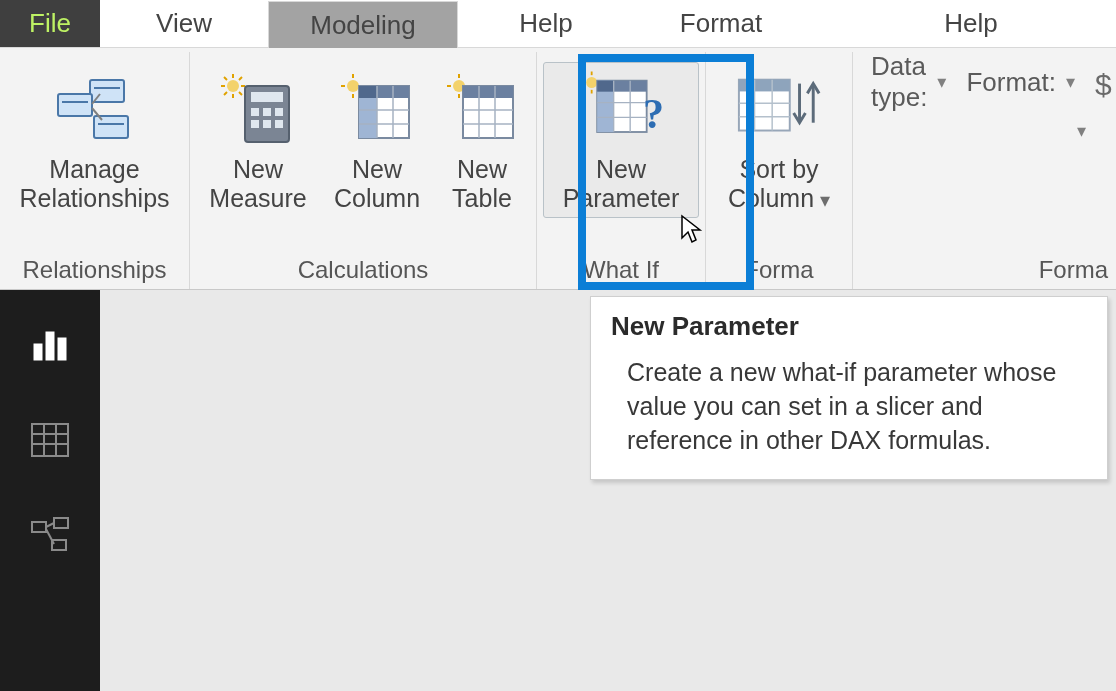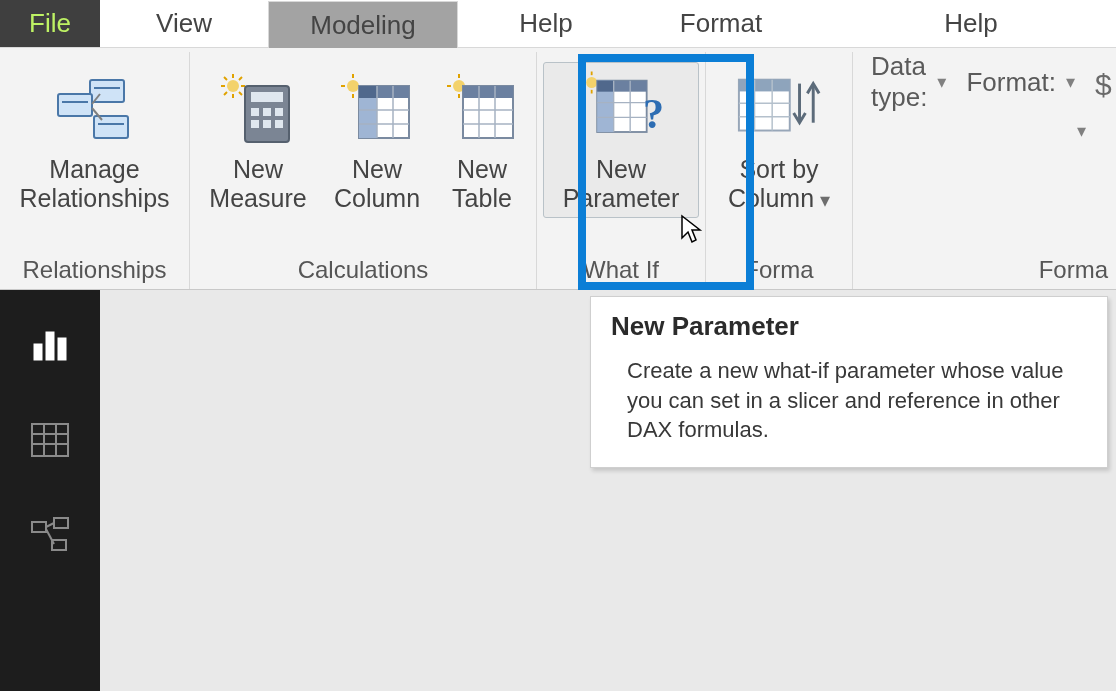--- a/index.html
+++ b/index.html
@@ -189,21 +189,21 @@
       box-shadow: 2px 3px 4px rgba(0,0,0,0.15);
       padding: 14px 20px 22px 20px;
     }
     .tooltip h3 {
       font-size: 26px;
       font-weight: 600;
       color: #2b2b2b;
       margin-bottom: 14px;
     }
     .tooltip p {
-      font-size: 22px;
+      font-size: 25px;
       line-height: 1.35;
       color: #383838;
       padding-left: 16px;
     }
 
     
     .cursor {
       position: absolute;
       left: 680px;
       top: 214px;

